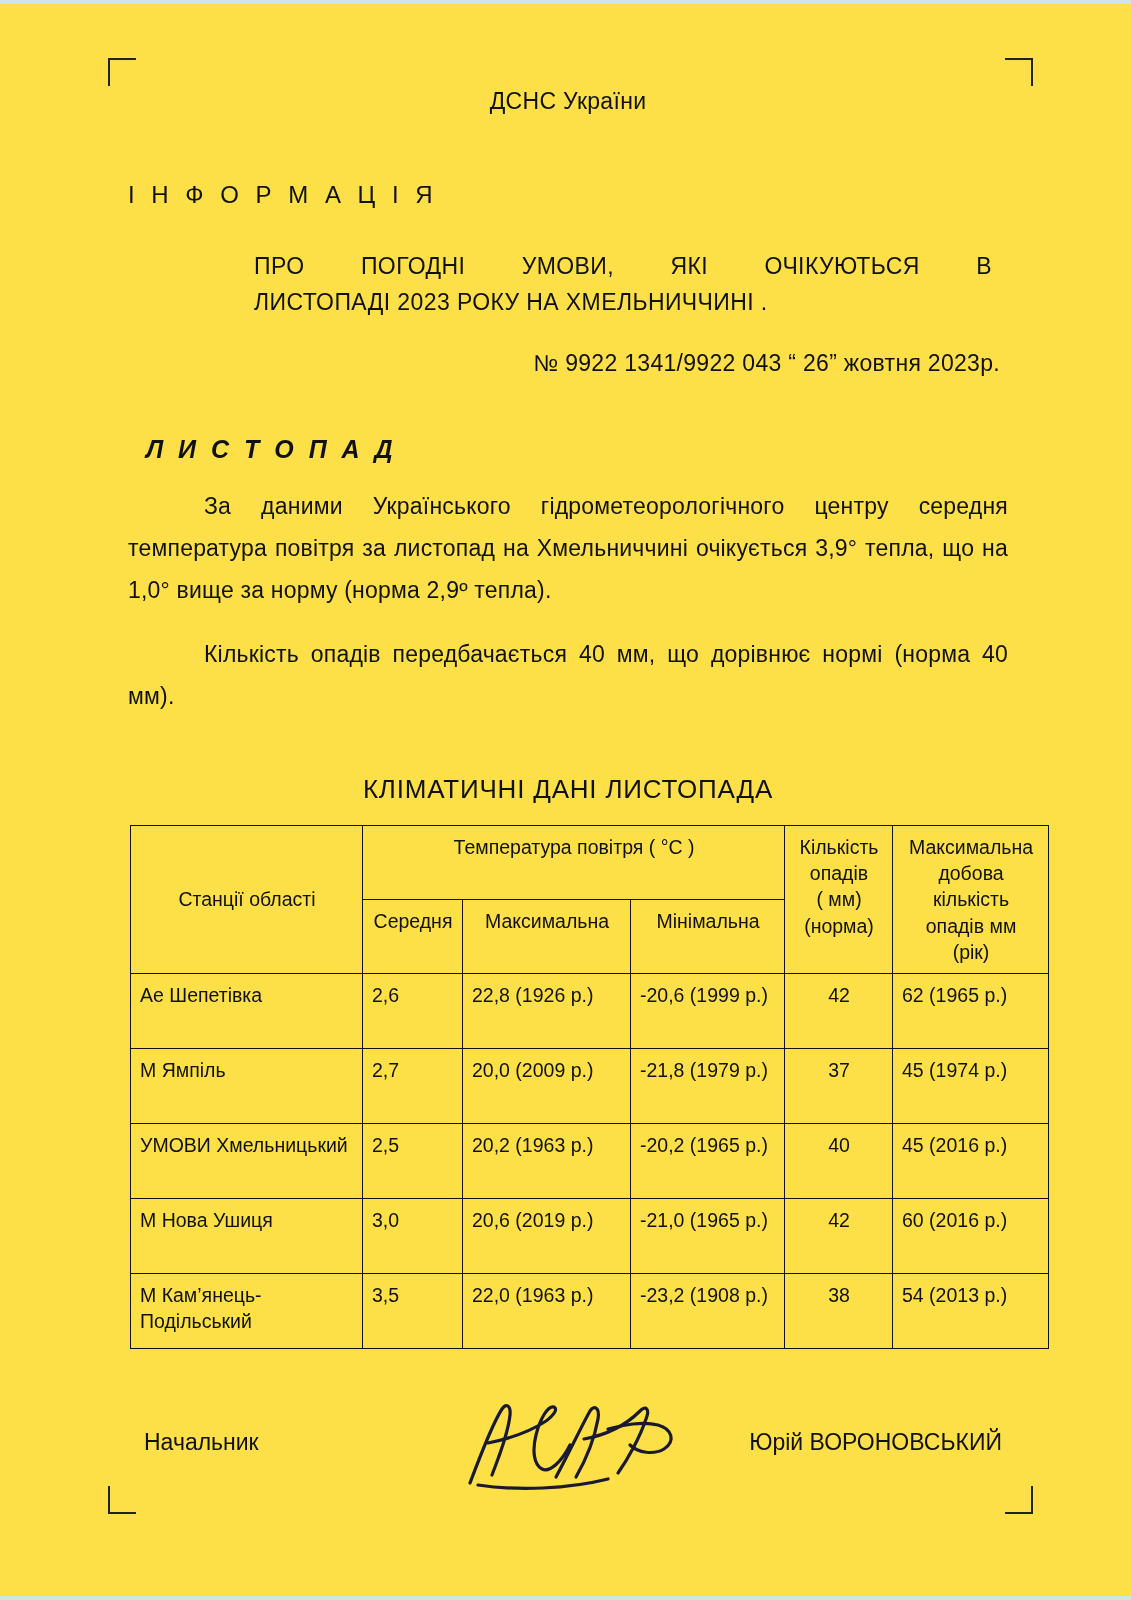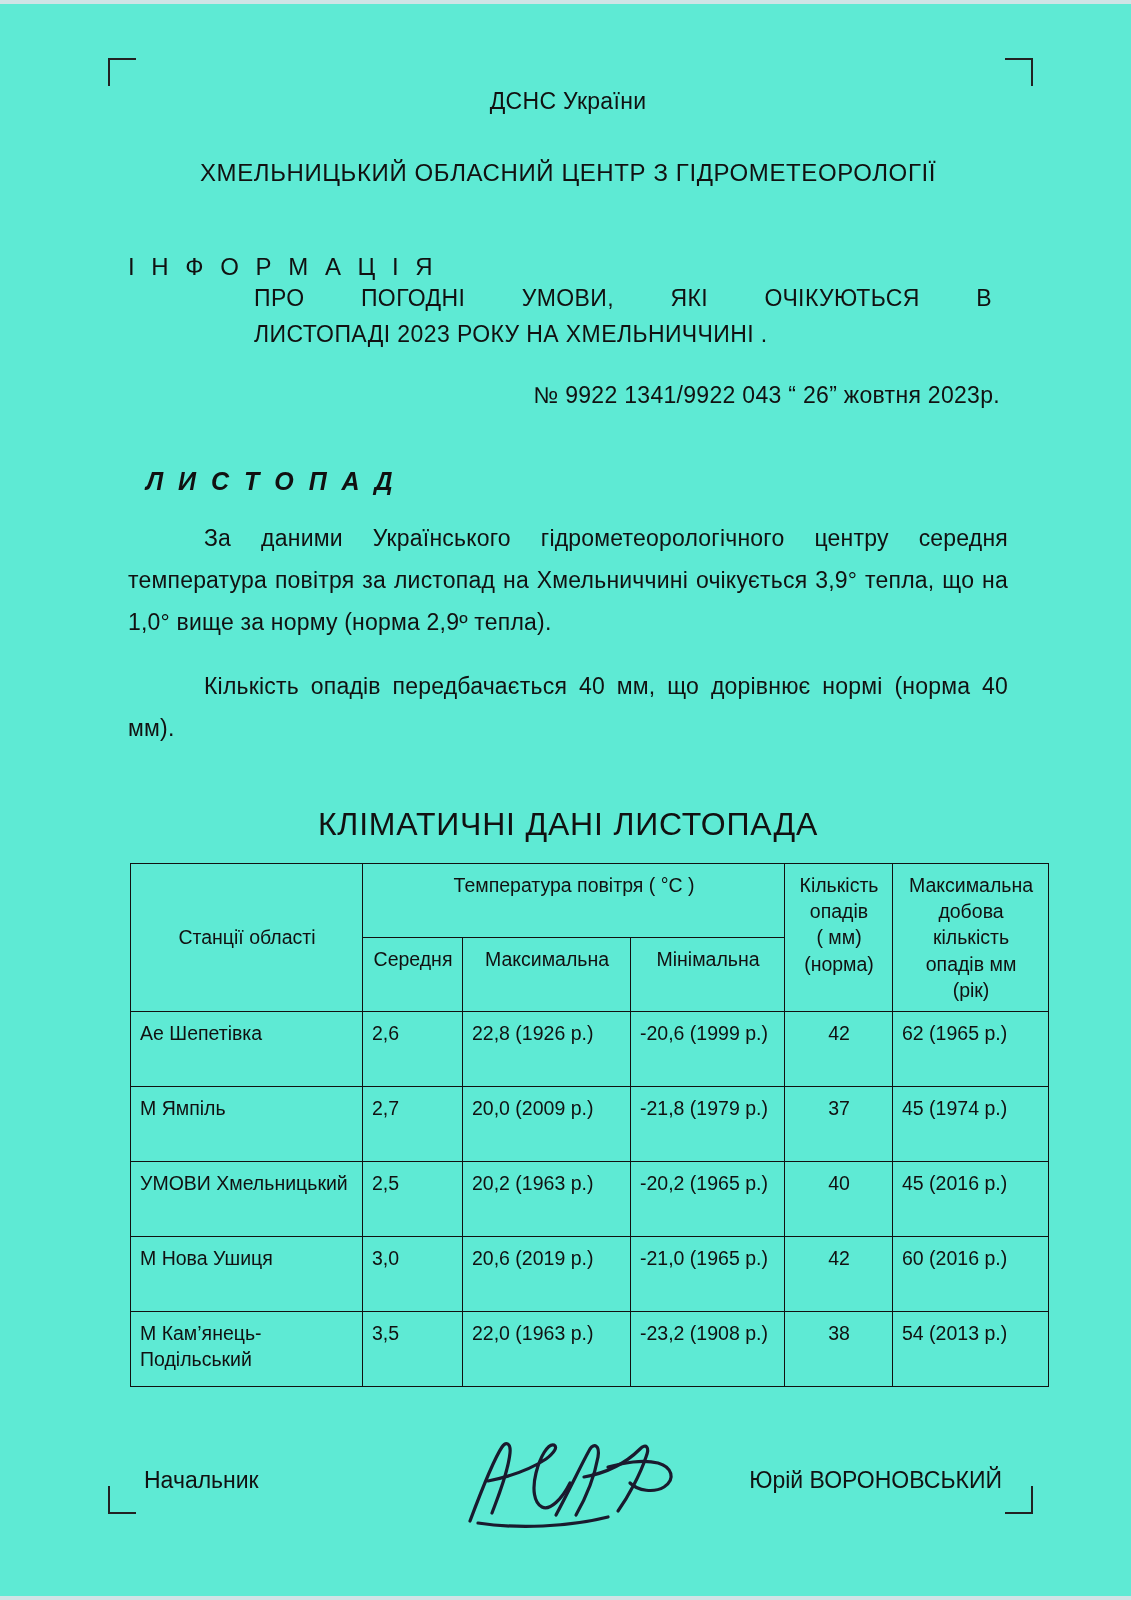--- a/index.html
+++ b/index.html
@@ -28,21 +28,21 @@
     bottom: 0; left: 0; right: 0;
     height: 4px;
     background: #cfe4e6;
   }
 
   .page {
     position: absolute;
     top: 4px; left: 0;
     width: 1131px;
     height: 1592px;
-    background: #5eead4;
+    background: #fde047;
   }
 
   
   .crop {
     position: absolute;
     width: 26px;
     height: 26px;
   }
   .crop.tl { top: 54px;  left: 108px;  border-left: 2px solid #222; border-top: 2px solid #222; }
   .crop.tr { top: 54px;  right: 98px;  border-right: 2px solid #222; border-top: 2px solid #222; }
@@ -69,20 +69,21 @@
     margin-top: 44px;
   }
   .doc-kind {
     text-align: left;
     font-size: 24px;
     letter-spacing: 5px;
     margin-top: 66px;
     font-weight: 500;
   }
   .doc-subject {
+    margin-top: 40px;
     font-size: 23px;
     letter-spacing: 0.4px;
     text-align: justify;
     text-align-last: justify;
     padding: 0 16px 0 126px;
     line-height: 1.55;
   }
   .doc-subject .ln2 {
     display: block;
     text-align: justify;
@@ -110,21 +111,21 @@
     line-height: 1.82;
     text-align: justify;
     text-align-last: left;
     margin-top: 22px;
     letter-spacing: 0.2px;
   }
   .para .indent { display: inline-block; width: 76px; }
 
   .table-title {
     text-align: center;
-    font-size: 32px;
+    font-size: 26px;
     margin-top: 56px;
     letter-spacing: 0.8px;
   }
 
   table.climate {
     border-collapse: collapse;
     margin-top: 20px;
     width: 918px;
     margin-left: 2px;
     table-layout: fixed;
@@ -185,21 +186,20 @@
 <div class="page">
 
   <div class="crop tl"></div>
   <div class="crop tr"></div>
   <div class="crop bl"></div>
   <div class="crop br"></div>
 
   <div class="content">
 
     <div class="org-line-1">ДСНС України</div>
-    <div class="org-line-2">ХМЕЛЬНИЦЬКИЙ ОБЛАСНИЙ ЦЕНТР З ГІДРОМЕТЕОРОЛОГІЇ</div>
     <div class="doc-kind">І Н Ф О Р М А Ц І Я</div>
 
     <div class="doc-subject">
       <span>ПРО ПОГОДНІ УМОВИ, ЯКІ ОЧІКУЮТЬСЯ В</span>
       <span class="ln2">ЛИСТОПАДІ  2023  РОКУ  НА ХМЕЛЬНИЧЧИНІ .</span>
     </div>
 
     <div class="doc-number">№ 9922   1341/9922 043  “ 26”  жовтня  2023р.</div>
 
     <div class="month-title">Л И С Т О П А Д</div>

